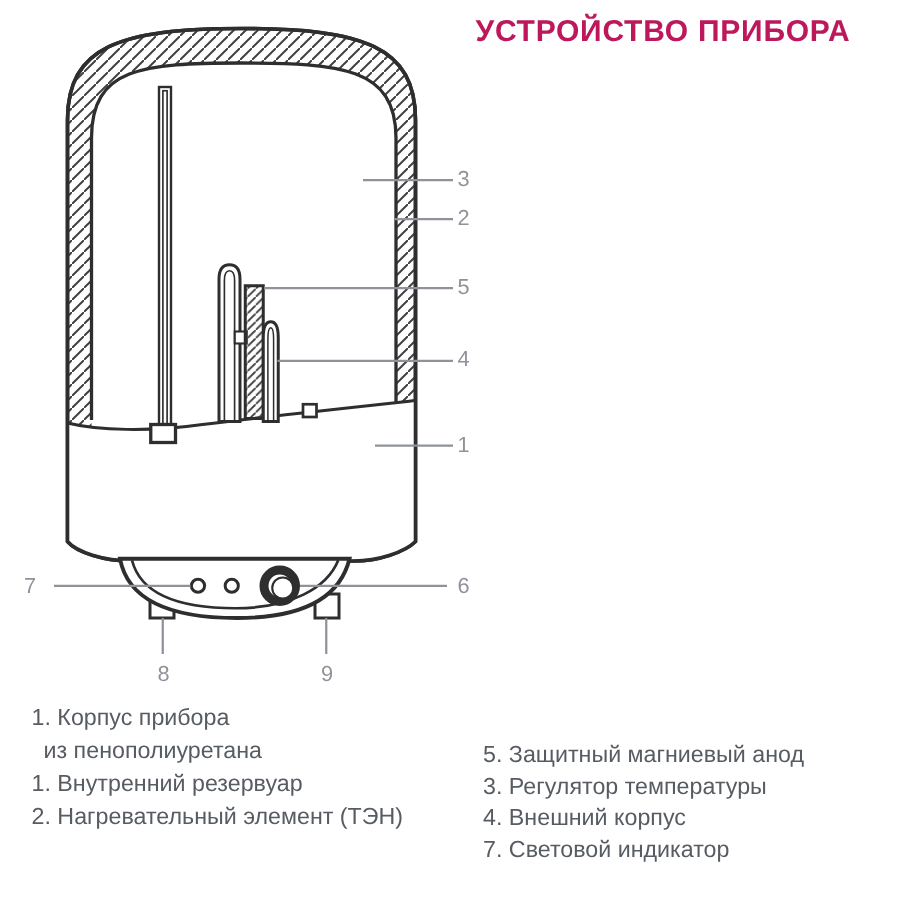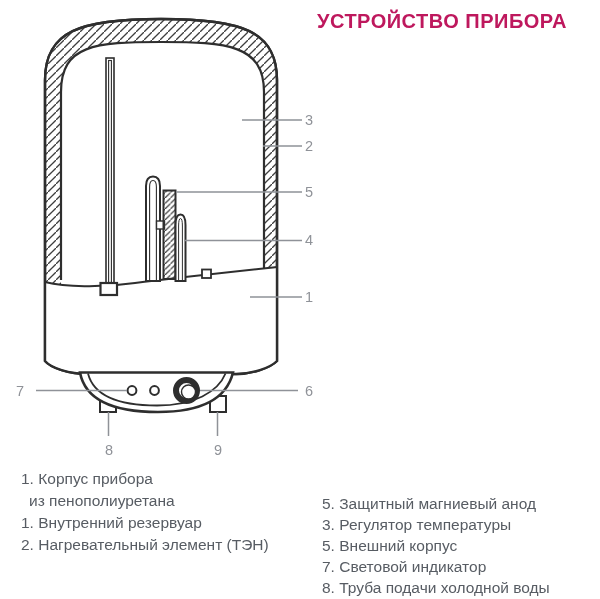--- a/index.html
+++ b/index.html
@@ -122,18 +122,17 @@
   <div class="legend legend-left">
     <div class="line">1. Корпус прибора</div>
     <div class="line indent">из пенополиуретана</div>
     <div class="line">1. Внутренний резервуар</div>
     <div class="line">2. Нагревательный элемент (ТЭН)</div>
   </div>
 
   <div class="legend legend-right">
     <div class="line">5. Защитный магниевый анод</div>
     <div class="line">3. Регулятор температуры</div>
-    <div class="line">5. Внешний корпус</div>
+    <div class="line">4. Внешний корпус</div>
     <div class="line">7. Световой индикатор</div>
-    <div class="line">8. Труба подачи холодной воды</div>
   </div>
 
 </div>
 
 </body></html>

